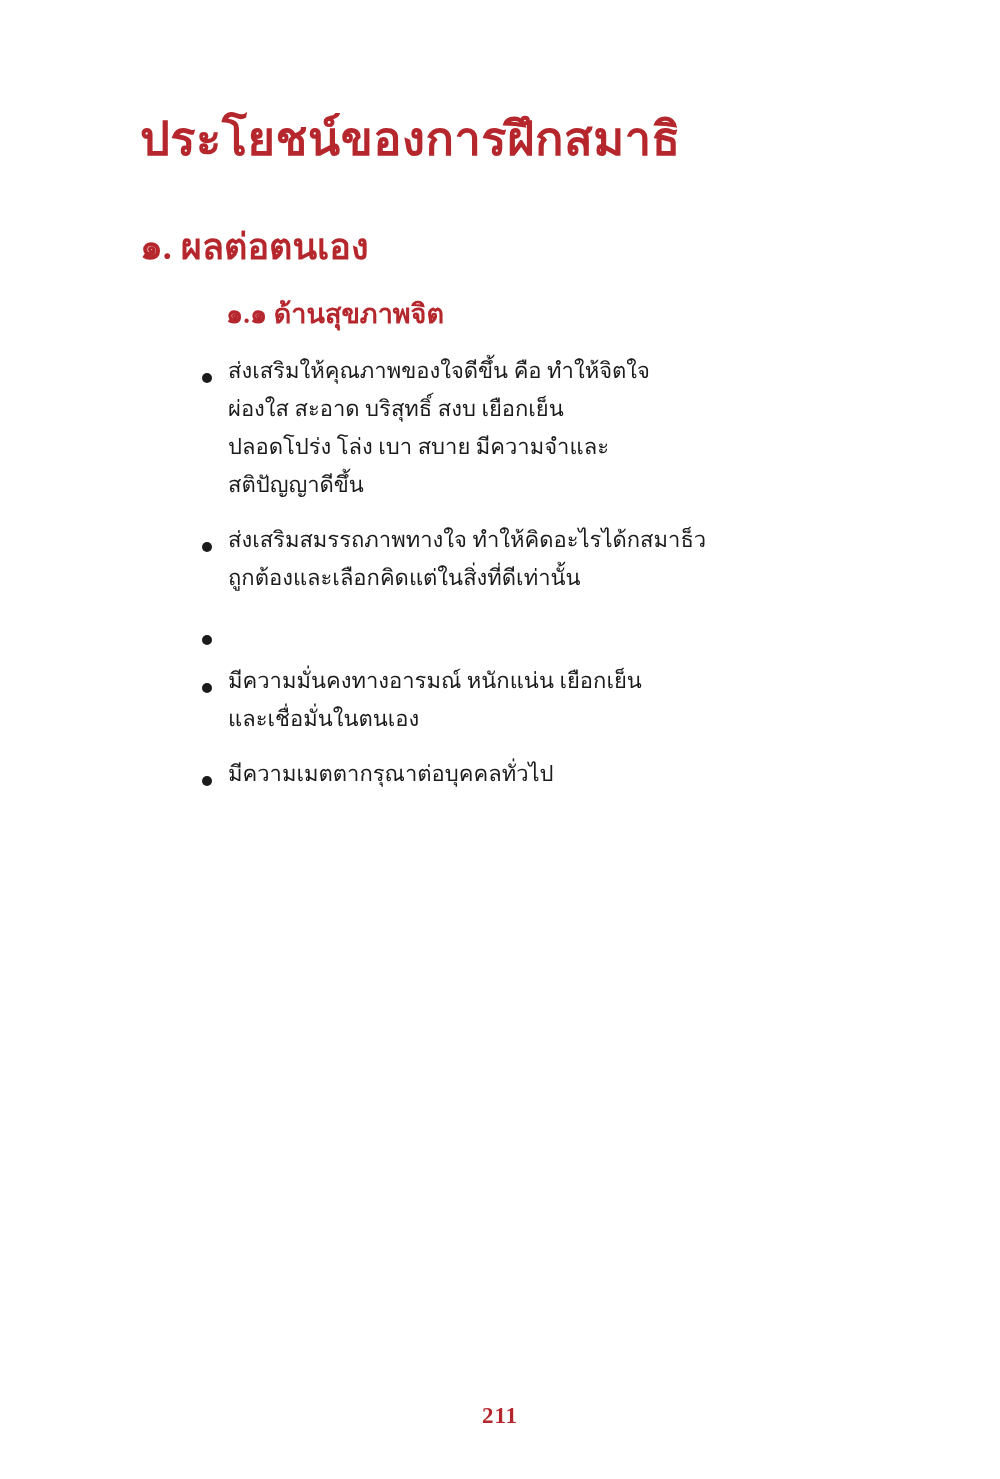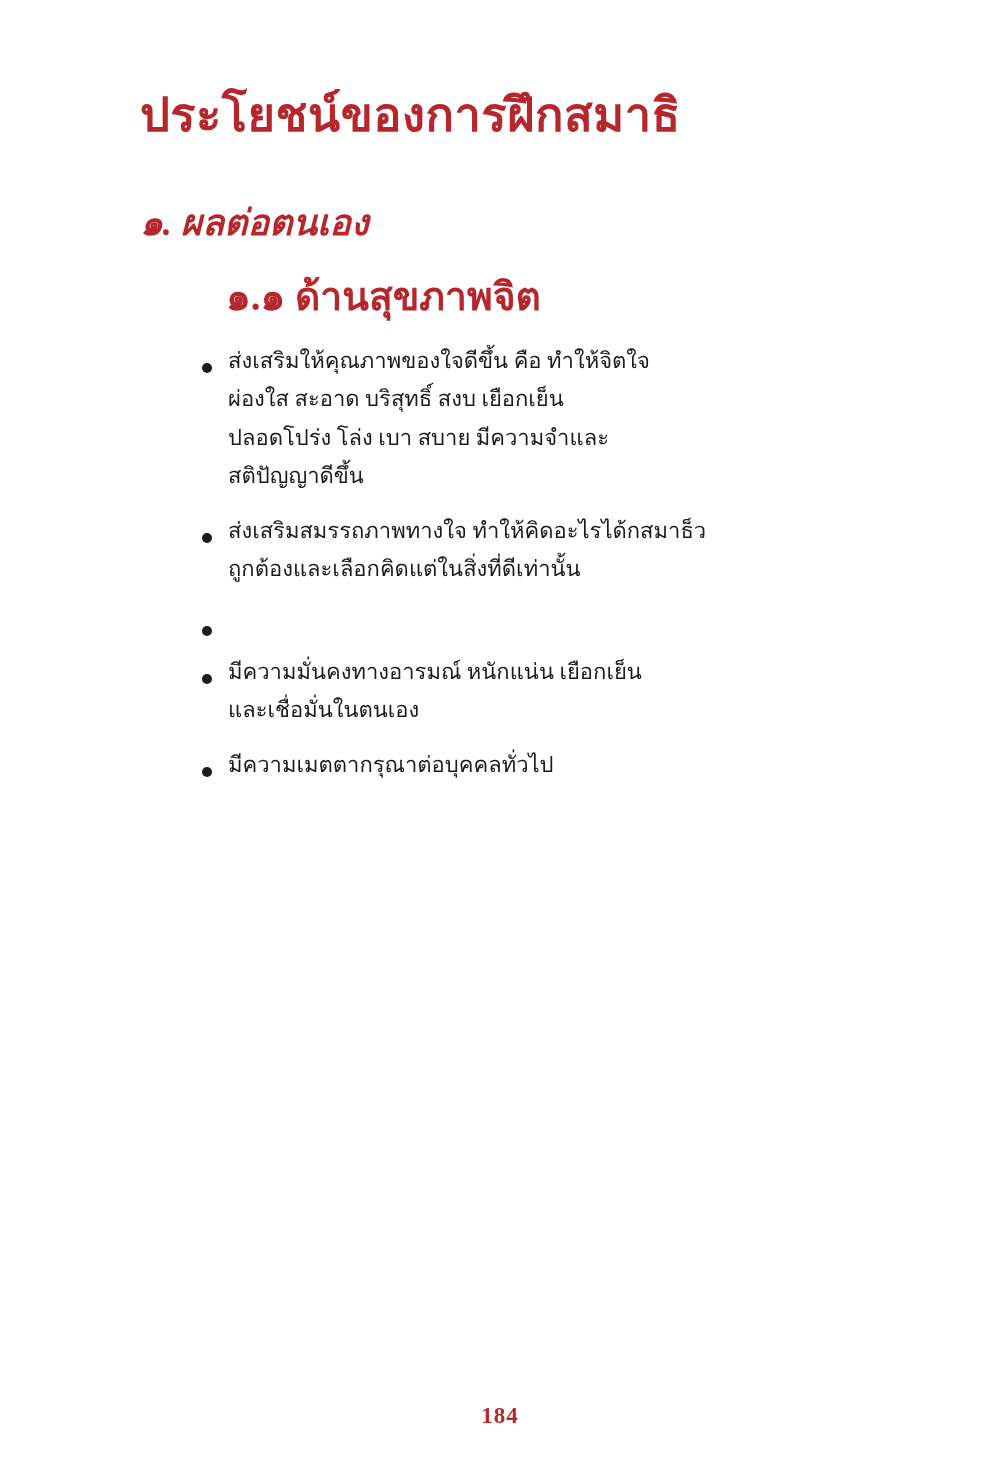--- a/index.html
+++ b/index.html
@@ -18,42 +18,41 @@
     height: 1479px;
     position: relative;
     font-family: "Liberation Serif", "DejaVu Serif", serif;
     background: var(--page-bg);
     color: var(--body-text);
     overflow: hidden;
   }
   .page {
     position: absolute;
     inset: 0;
-    padding: 88px 120px 0 140px;
+    padding: 112px 120px 0 140px;
   }
   .doc-title {
     color: var(--accent);
     font-weight: bold;
     font-size: 47px;
     line-height: 1.15;
     margin: 0 0 62px 0;
     letter-spacing: 0.5px;
   }
   .section-heading {
     color: var(--accent);
     font-weight: bold;
     font-size: 36px;
     line-height: 1.1;
     margin: 0 0 30px 0;
-    font-style: italic;
   }
   .subsection-heading {
     color: var(--accent);
     font-weight: bold;
-    font-size: 39px;
+    font-size: 27px;
     line-height: 1.2;
     margin: 14px 0 22px 86px;
   }
   .bullet-list {
     margin: 0 0 0 62px;
     padding: 0;
   }
   .bullet-item {
     display: flex;
     align-items: flex-start;
@@ -123,16 +122,16 @@
       <span class="bullet-text">มีความมั่นคงทางอารมณ์ หนักแน่น เยือกเย็น
 และเชื่อมั่นในตนเอง</span>
     </div>
     <div class="bullet-item">
       <span class="bullet-dot"></span>
       <span class="bullet-text">มีความเมตตากรุณาต่อบุคคลทั่วไป</span>
     </div>
   </div>
 
   <div class="page-footer">
-    <span class="page-number">184</span>
+    <span class="page-number">211</span>
   </div>
 
 </div>
 
 </body></html>

